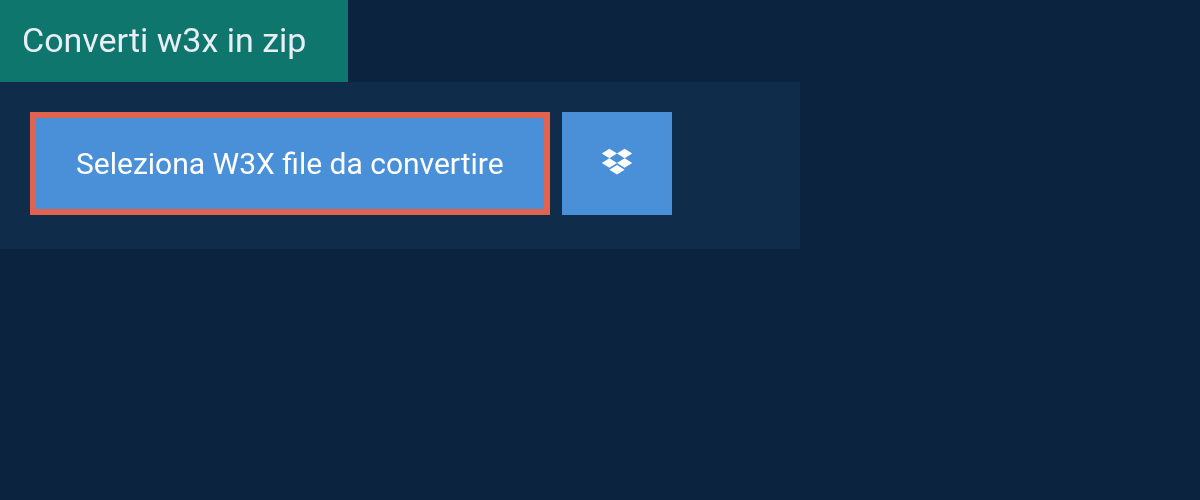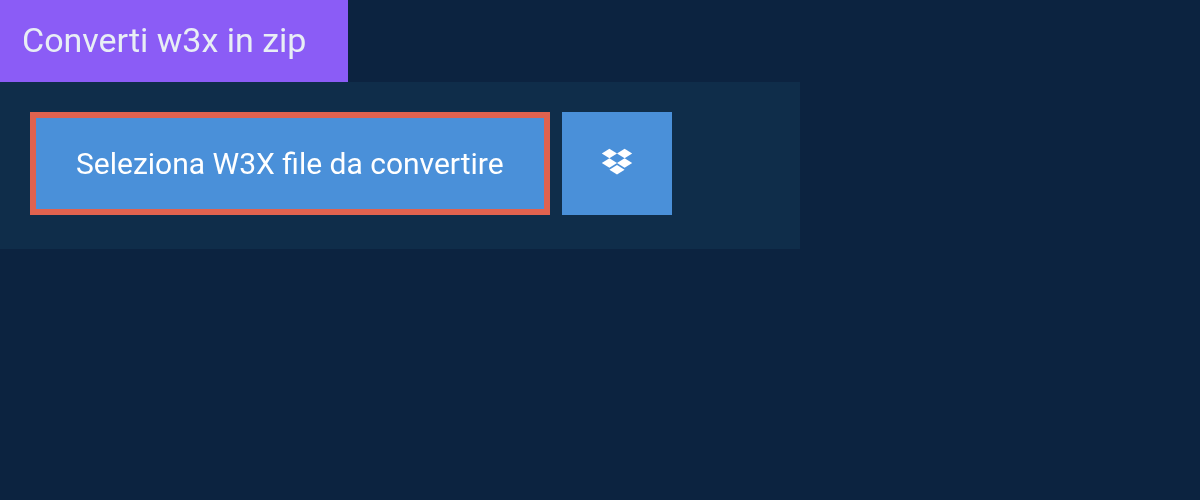--- a/index.html
+++ b/index.html
@@ -9,21 +9,21 @@
     }
     body {
       width: 1200px;
       height: 500px;
       background-color: #0c2340;
       font-family: -apple-system, BlinkMacSystemFont, "Segoe UI", Roboto, Helvetica, Arial, sans-serif;
       overflow: hidden;
     }
     .tab-container {
       display: inline-block;
-      background-color: #8b5cf6;
+      background-color: #0f766e;
       padding: 20px 42px 22px 22px;
     }
     .tab-label {
       color: #e8eef5;
       font-size: 34px;
       font-weight: 400;
     }
     .panel {
       background-color: #0f2d4a;
       padding: 30px 30px 34px 30px;

